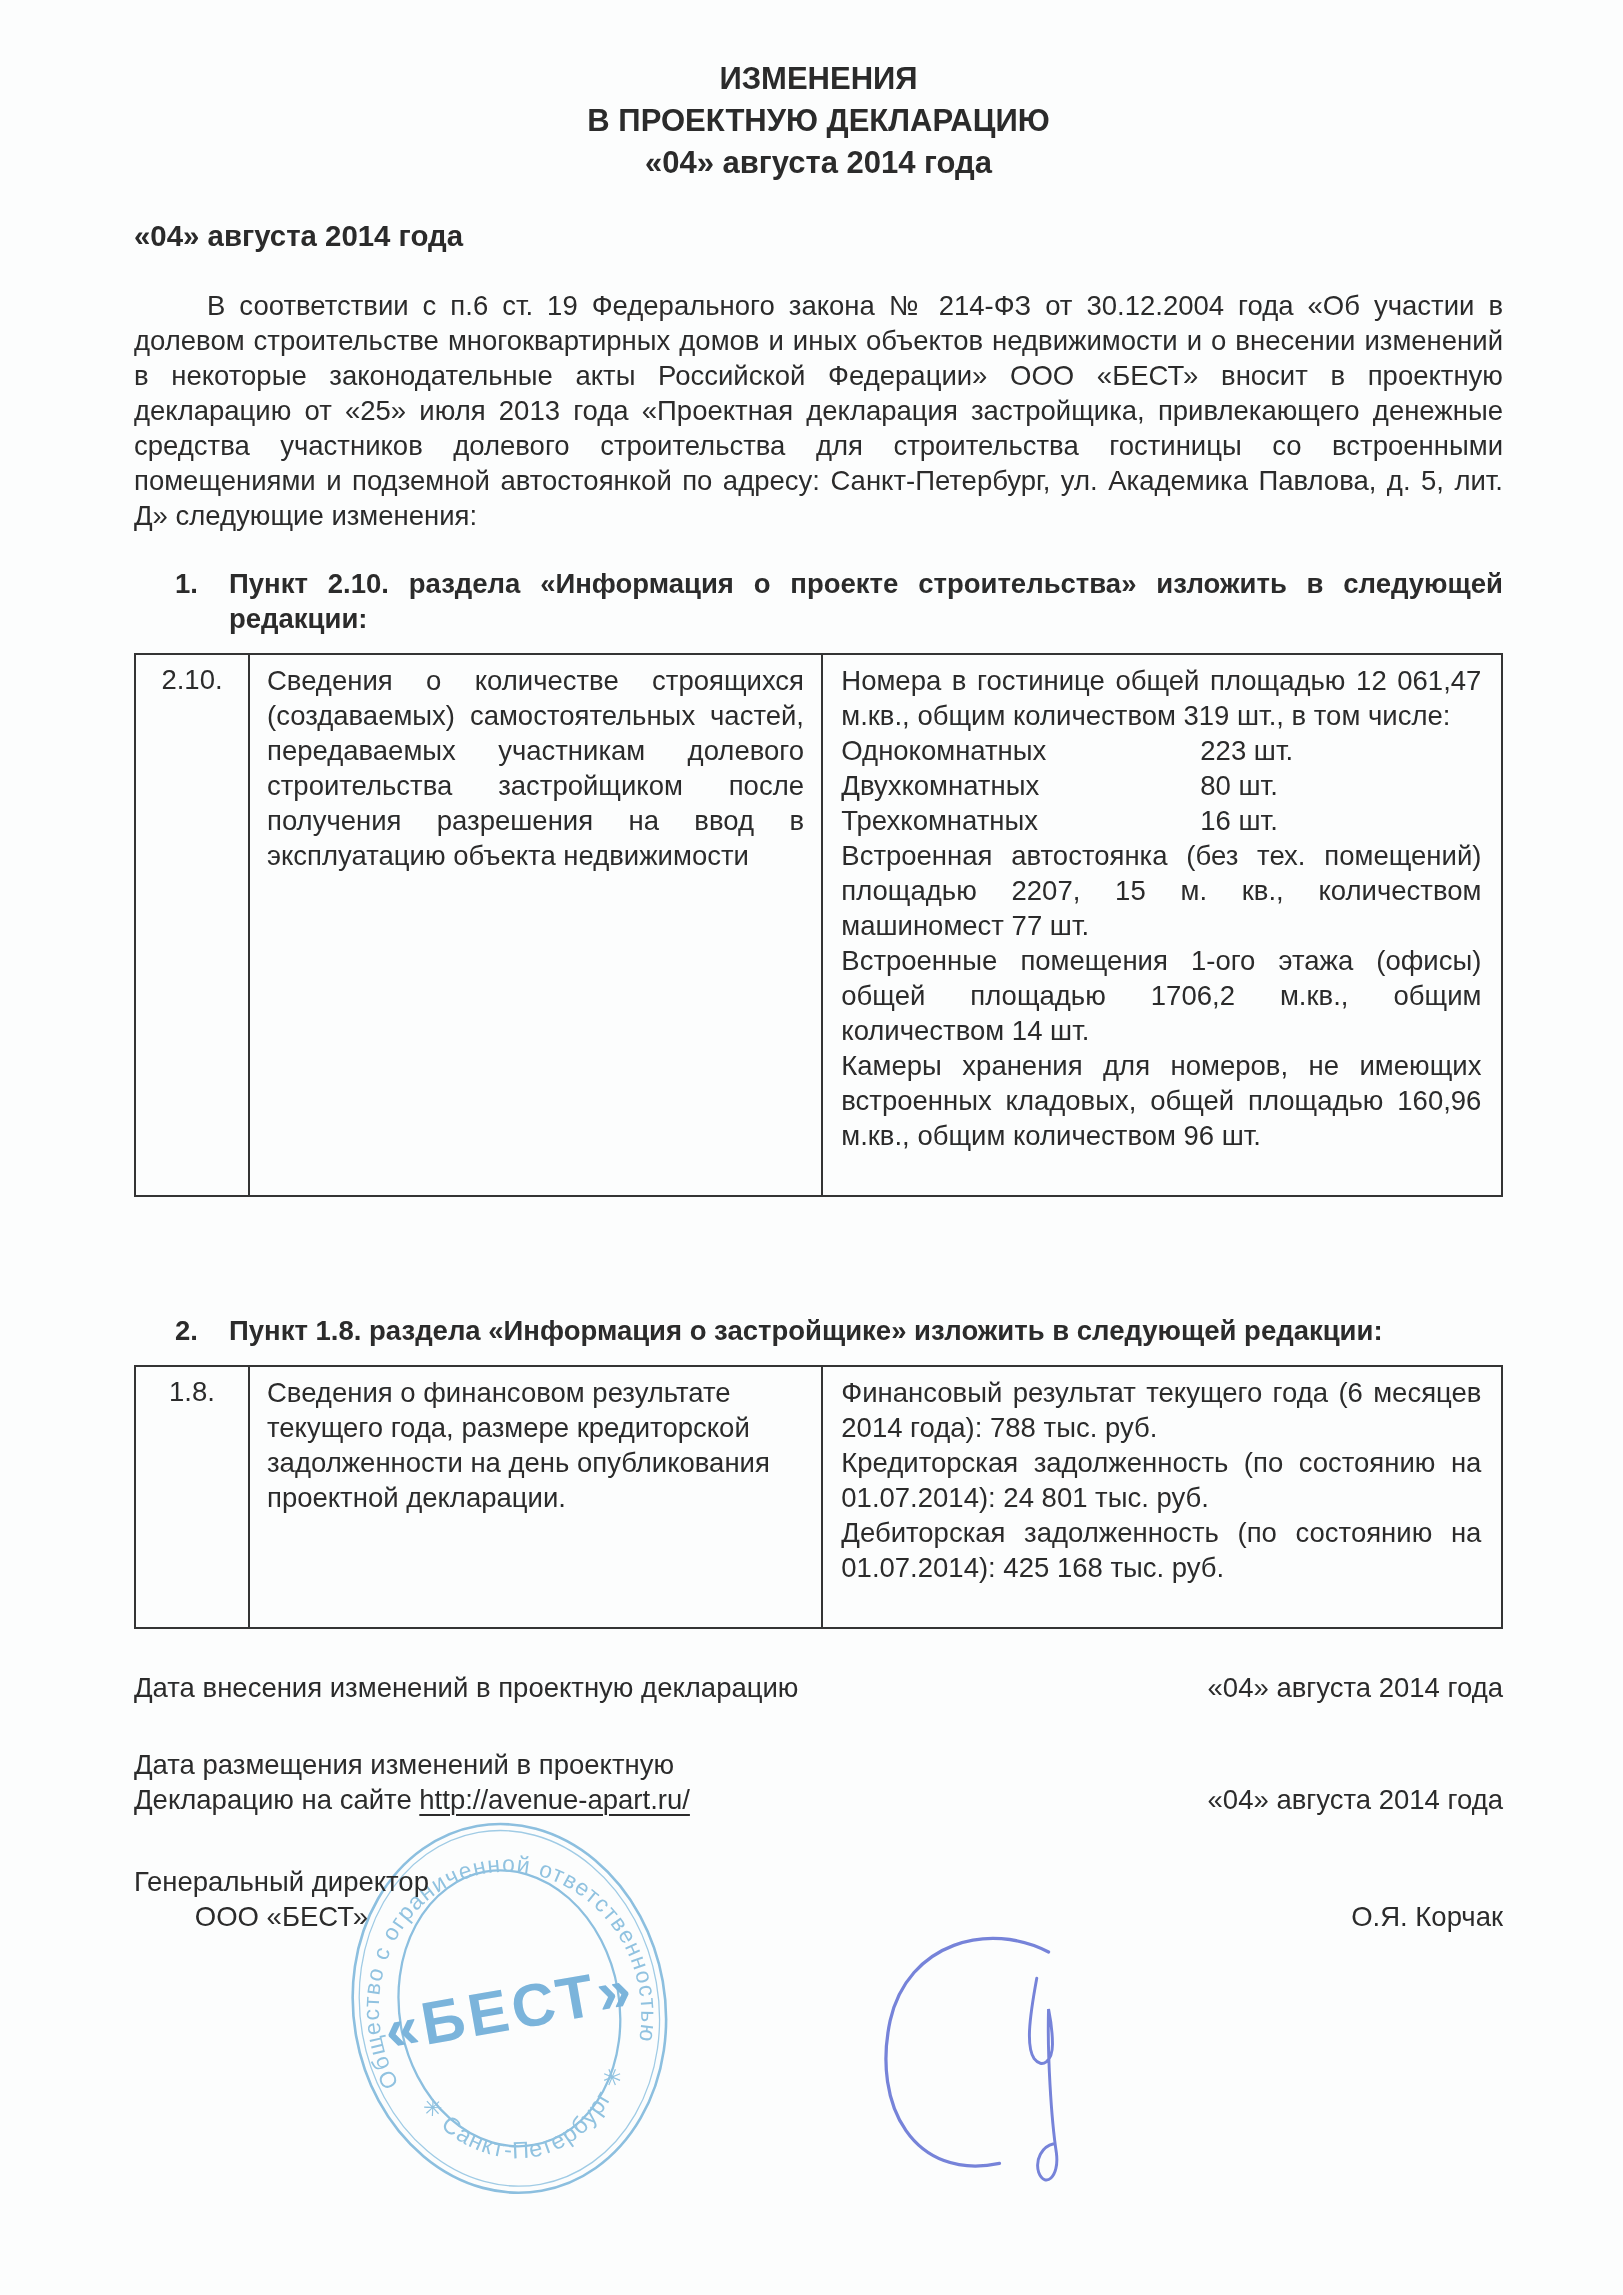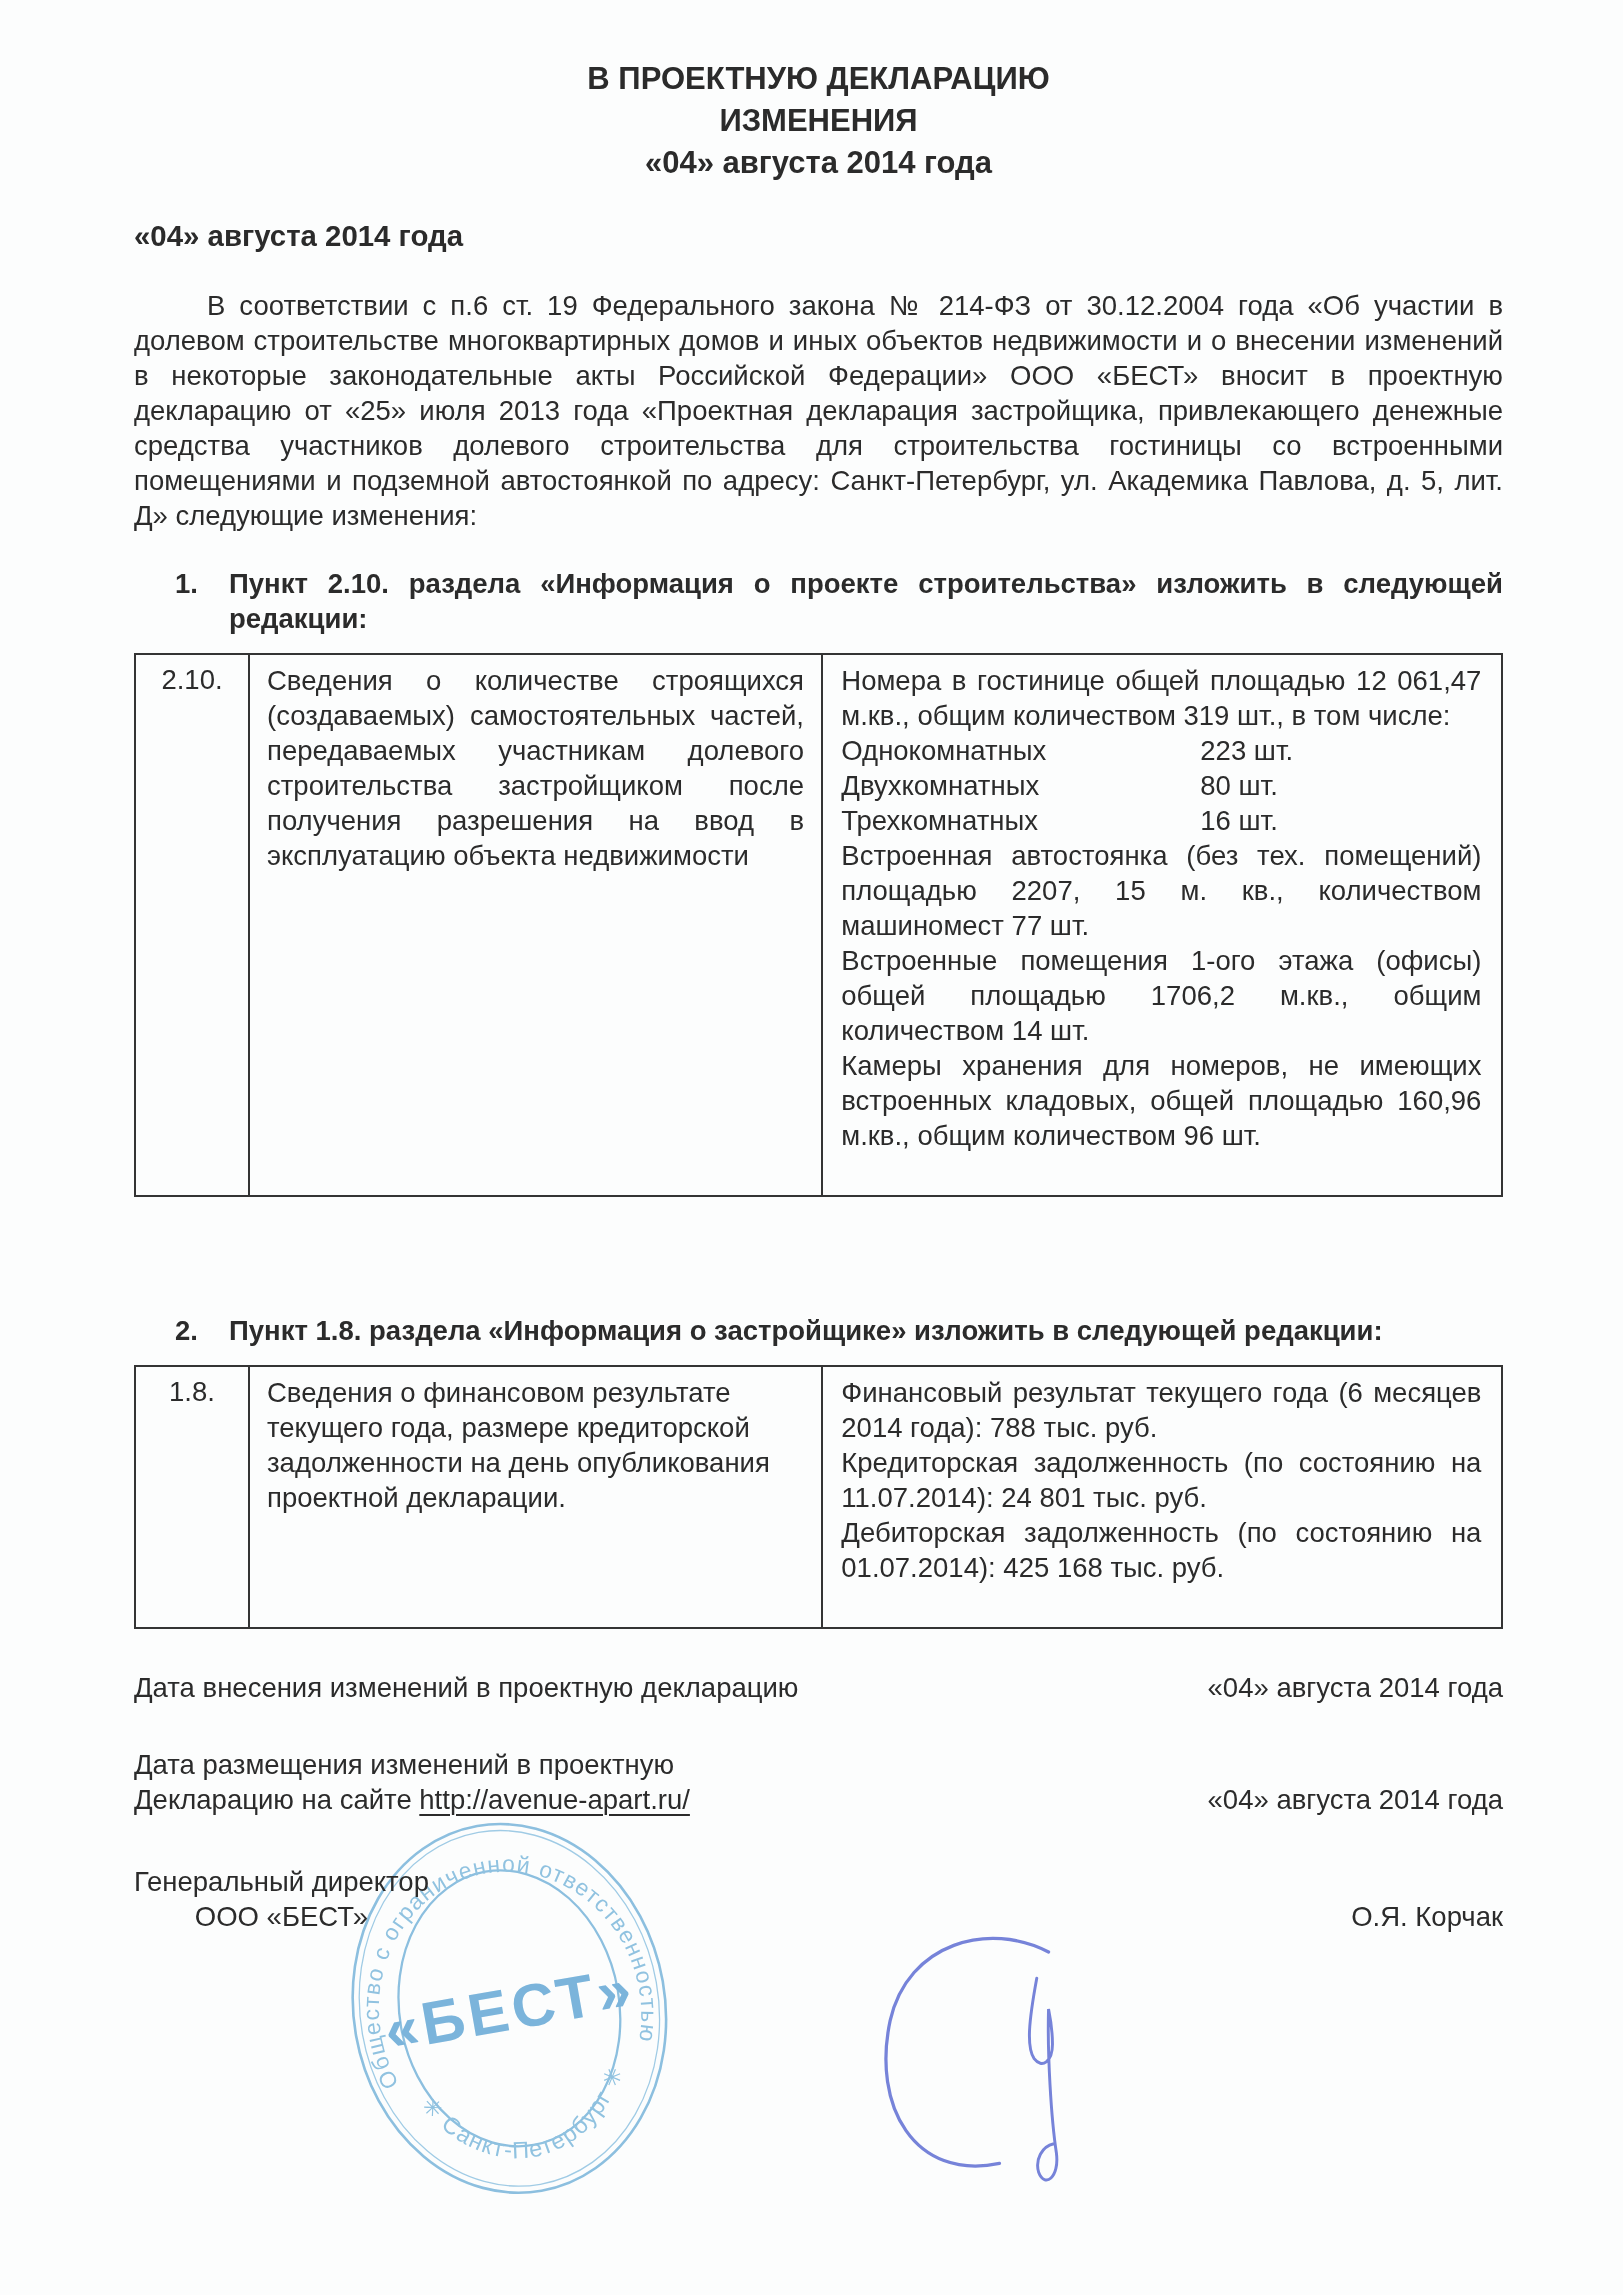--- a/index.html
+++ b/index.html
@@ -65,22 +65,22 @@
   .content, .f-row, .site-line { position:relative; z-index:2; }
 </style>
 </head>
 <body>
 
 <div class="page">
 
   <div class="content">
 
     <div class="title-block">
+      <div>ИЗМЕНЕНИЯ</div>
       <div>В ПРОЕКТНУЮ ДЕКЛАРАЦИЮ</div>
-      <div>ИЗМЕНЕНИЯ</div>
       <div>«04»  августа 2014 года</div>
     </div>
 
 
     <div class="date-heading">«04» августа  2014 года</div>
 
     <p class="intro">В соответствии с п.6 ст. 19 Федерального закона  № 214-ФЗ от 30.12.2004 года «Об участии в долевом строительстве многоквартирных домов и иных объектов недвижимости  и о внесении изменений в некоторые законодательные акты Российской Федерации» ООО «БЕСТ» вносит в проектную декларацию от «25» июля 2013 года «Проектная декларация застройщика, привлекающего денежные средства участников долевого строительства для строительства гостиницы со встроенными помещениями и подземной автостоянкой по адресу: Санкт-Петербург, ул. Академика Павлова, д. 5, лит. Д» следующие изменения:</p>
 
     <div class="num-item">
       <span class="marker">1.</span>
@@ -116,21 +116,21 @@
       <span class="itext">Пункт 1.8. раздела  «Информация о застройщике» изложить в следующей редакции:</span>
     </div>
 
     <table class="doc">
       <tbody>
           <tr>
         <td class="c-num">1.8.</td>
         <td class="c-desc">Сведения о финансовом результате  текущего года, размере кредиторской задолженности на день опубликования проектной декларации.</td>
         <td class="c-val c-val-2">
           <div>Финансовый результат текущего года (6 месяцев 2014 года): 788 тыс. руб.</div>
-          <div>Кредиторская задолженность (по состоянию на 11.07.2014):  24 801 тыс. руб.</div>
+          <div>Кредиторская задолженность (по состоянию на 01.07.2014):  24 801 тыс. руб.</div>
           <div>Дебиторская задолженность (по состоянию на 01.07.2014):  425 168 тыс. руб.</div>
         </td>
       </tr>
     </tbody>
       </table>
 
 
     <div class="f-row f-row-1">
       <span class="f-left">Дата внесения изменений в проектную декларацию</span>
       <span class="f-date">«04» августа  2014 года</span>

